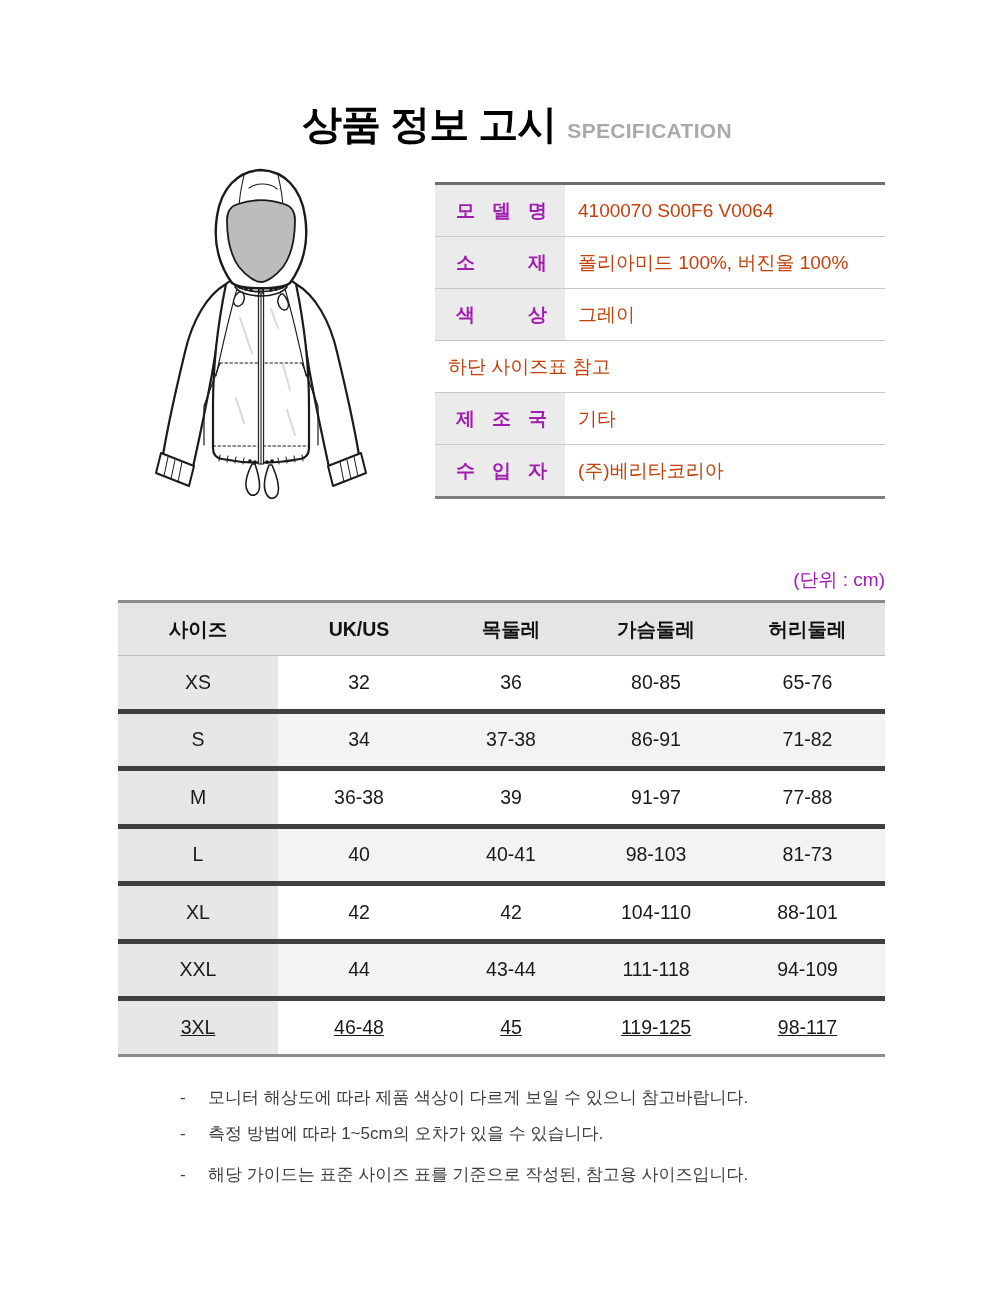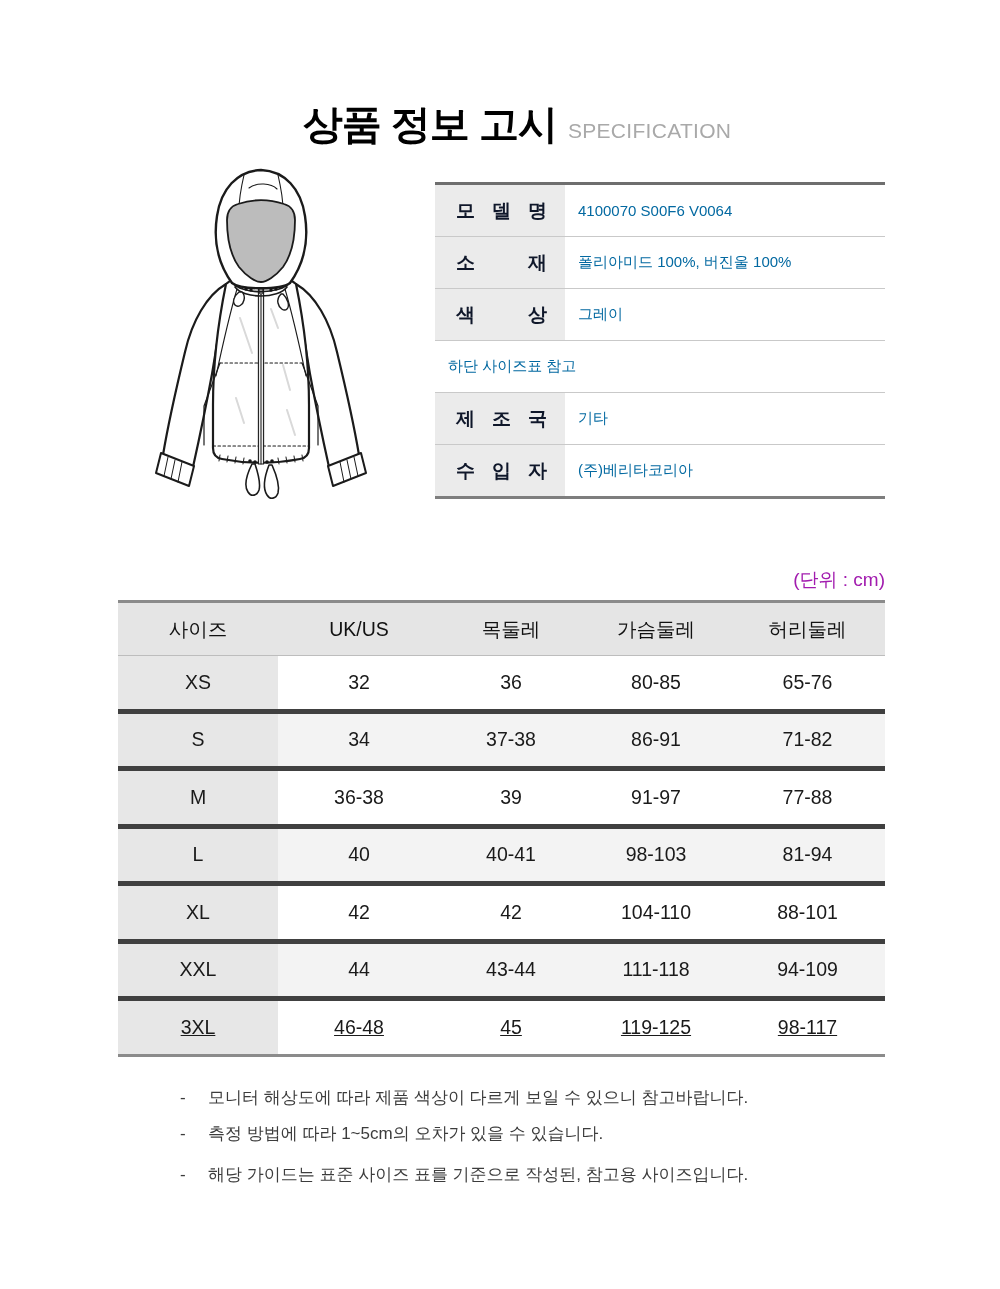--- a/index.html
+++ b/index.html
@@ -19,21 +19,21 @@
     top: 97px; left: 0;
     width: 1000px;
     display: flex;
     justify-content: center;
     align-items: baseline;
     gap: 11px;
     transform: translateX(17px);
     white-space: nowrap;
   }
   .title-ko { font-size: 40px; font-weight: 800; color: #000; letter-spacing: -1px; }
-  .title-en { font-size: 21px; font-weight: 400; color: #a9a9a9; letter-spacing: 0.3px; }
+  .title-en { font-size: 21px; font-weight: 700; color: #a9a9a9; letter-spacing: 0.3px; }
 
   
   .jacket { position: absolute; left: 140px; top: 158px; width: 250px; height: 350px; }
 
   
   .spec {
     position: absolute;
     left: 435px; top: 182px;
     width: 450px;
     border-top: 3px solid #6e6e6e;
@@ -41,34 +41,34 @@
     box-sizing: border-box;
   }
   .spec-row { display: flex; height: 51px; border-bottom: 1px solid #c9c9c9; }
   .spec-row:last-child { border-bottom: none; }
   .spec-label {
     width: 130px;
     box-sizing: border-box;
     background: #ebebeb;
     font-weight: 700;
     font-size: 19px;
-    color: #0f172a;
+    color: #a21caf;
     padding: 0 18px 0 21px;
     display: block;
     line-height: 51px;
     text-align: justify;
     text-align-last: justify;
   }
   .spec-value {
     flex: 1;
     display: flex;
     align-items: center;
     padding-left: 13px;
-    font-size: 15px;
-    color: #0369a1;
+    font-size: 19px;
+    color: #c2410c;
   }
 
   
   .unit-note {
     position: absolute;
     left: 118px; top: 567px;
     width: 767px;
     text-align: right;
     font-size: 19px;
     color: #a21caf;
@@ -82,21 +82,21 @@
     border-top: 3px solid #8b8b8b;
     border-bottom: 3px solid #8b8b8b;
     box-sizing: border-box;
     font-size: 19.5px;
   }
   .sizes-header {
     display: flex;
     height: 52px;
     background: #e5e5e5;
     border-bottom: 1px solid #bdbdbd;
-    font-weight: 400;
+    font-weight: 700;
     color: #111;
   }
   .size-row { display: flex; height: 52.5px; border-bottom: 5px solid #404040; background: #ffffff; }
   .size-row:last-child { border-bottom: none; text-decoration: underline; }
   .size-row.alt { background: #f3f3f3; }
   .cell { display: flex; align-items: center; justify-content: center; box-sizing: border-box; }
   .c0 { width: 160px; }
   .c1 { width: 162px; }
   .c2 { width: 142px; }
   .c3 { width: 148px; }
@@ -233,21 +233,21 @@
       <span class="cell c1">36-38</span>
       <span class="cell c2">39</span>
       <span class="cell c3">91-97</span>
       <span class="cell c4">77-88</span>
     </div>
     <div class="size-row alt">
       <span class="cell c0">L</span>
       <span class="cell c1">40</span>
       <span class="cell c2">40-41</span>
       <span class="cell c3">98-103</span>
-      <span class="cell c4">81-94</span>
+      <span class="cell c4">81-73</span>
     </div>
     <div class="size-row">
       <span class="cell c0">XL</span>
       <span class="cell c1">42</span>
       <span class="cell c2">42</span>
       <span class="cell c3">104-110</span>
       <span class="cell c4">88-101</span>
     </div>
     <div class="size-row alt">
       <span class="cell c0">XXL</span>

